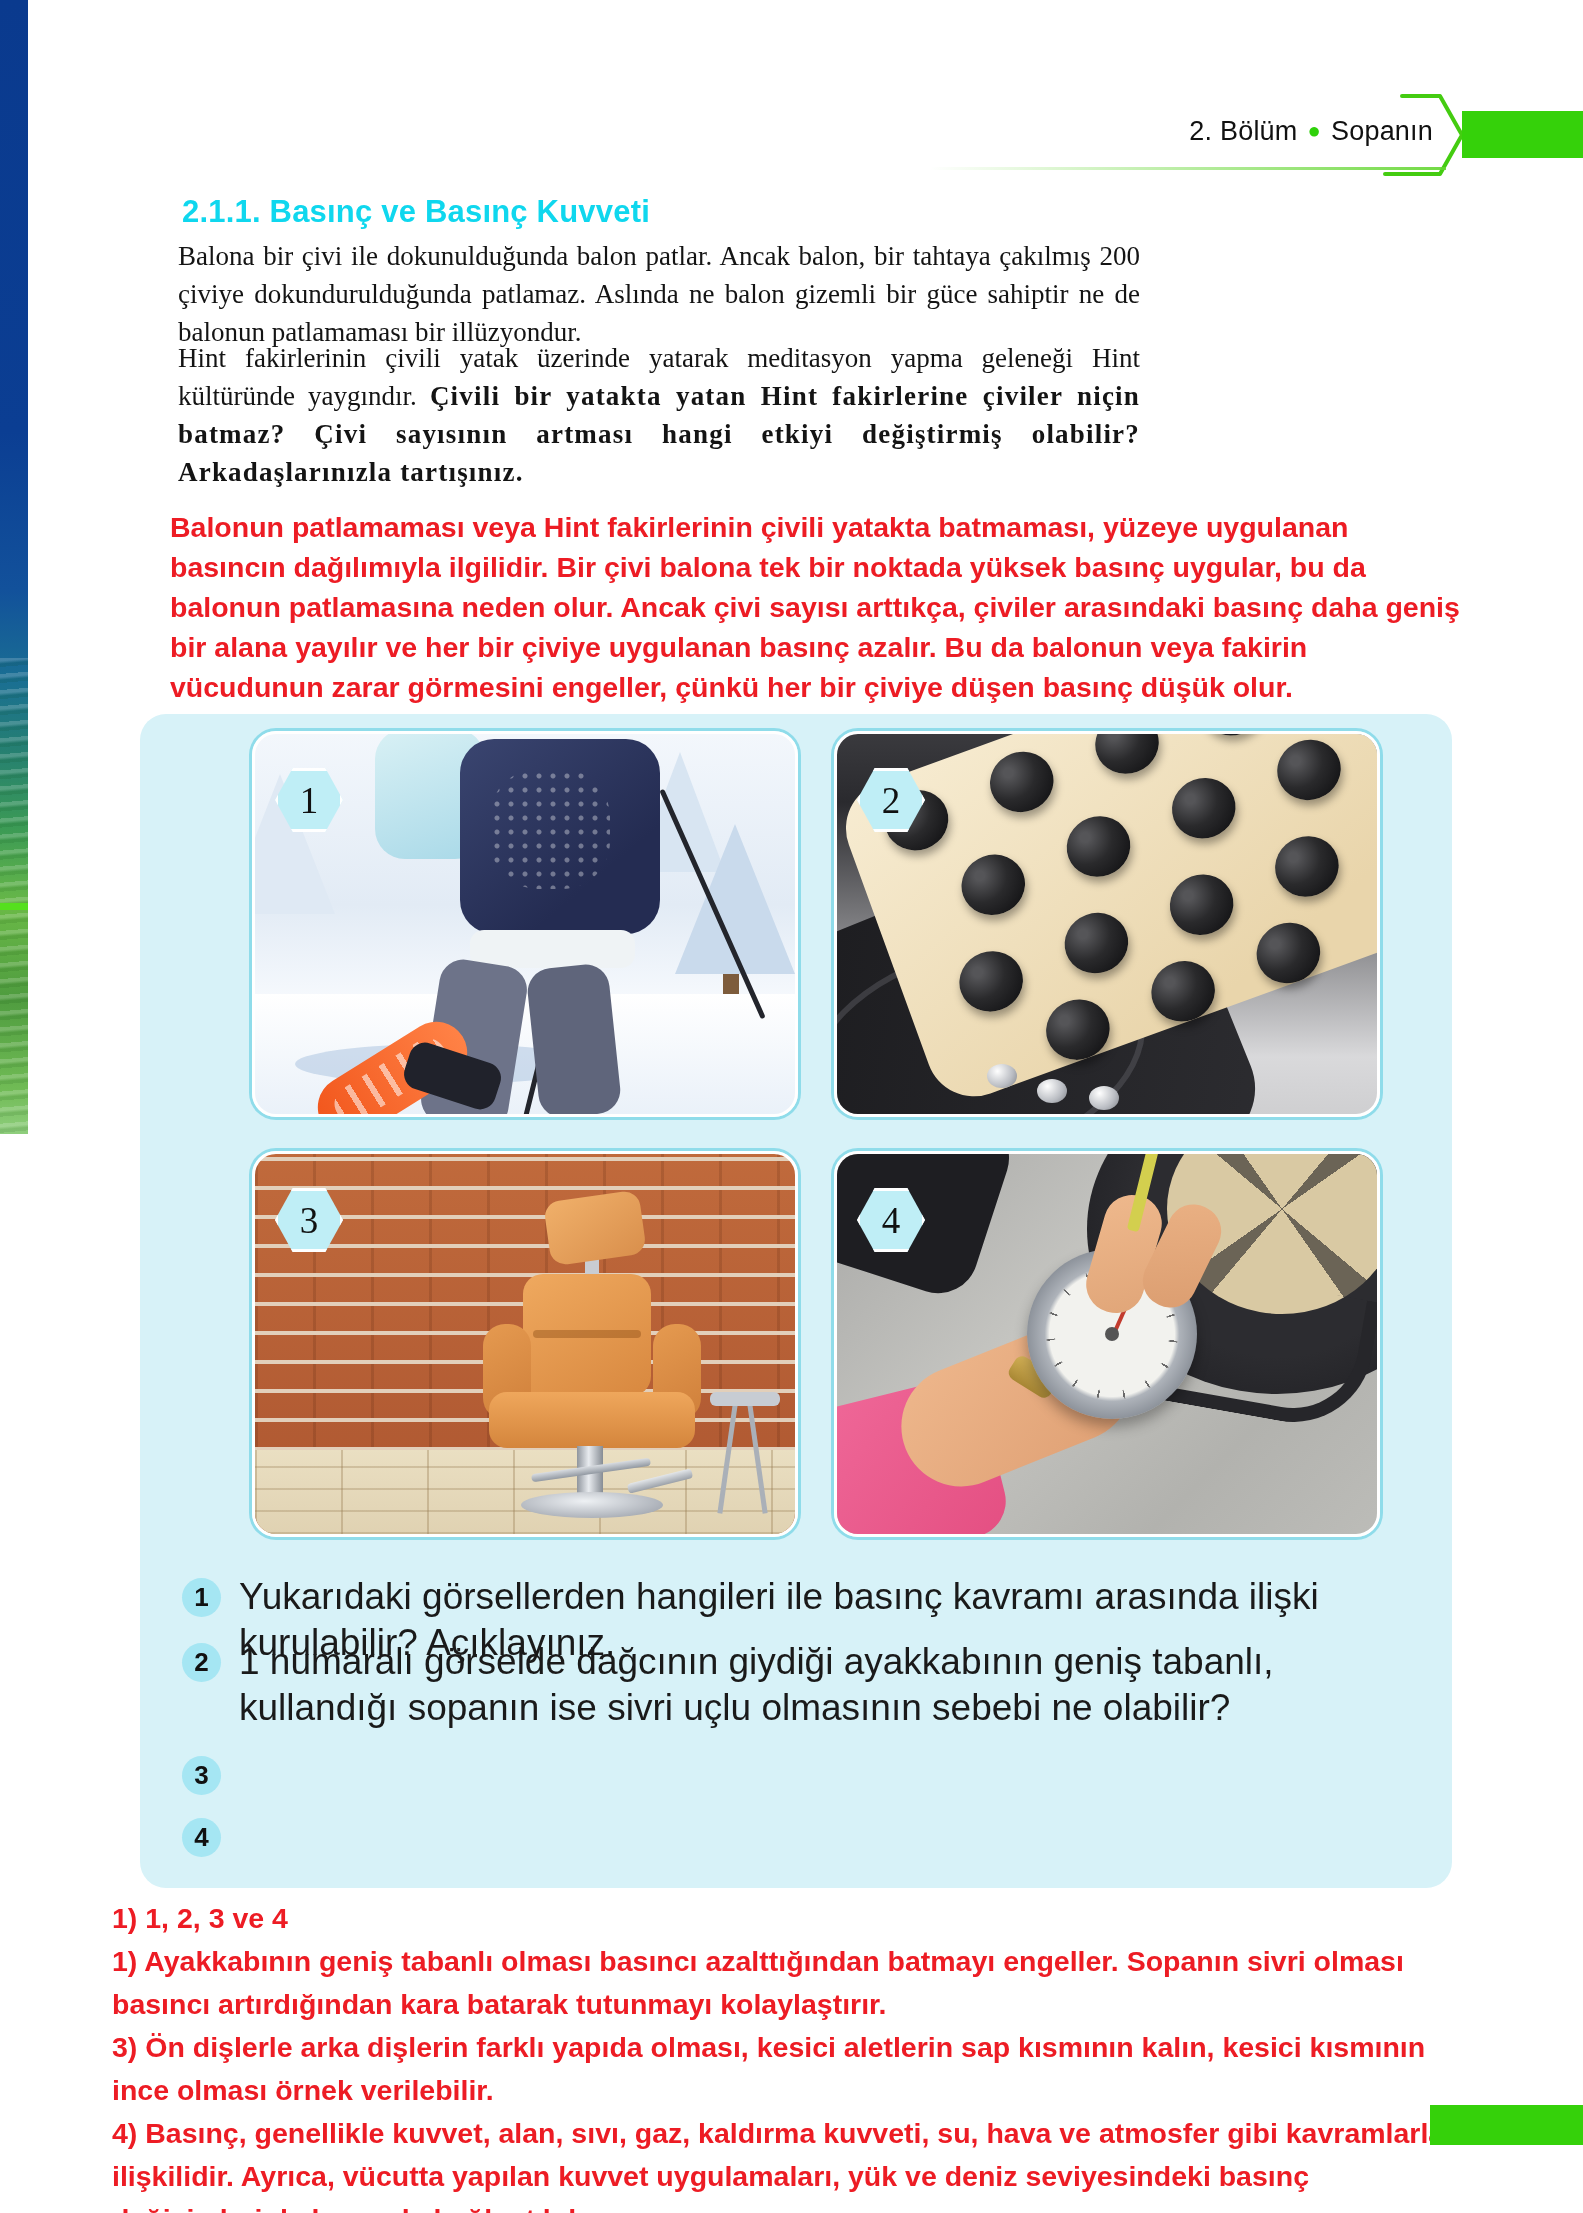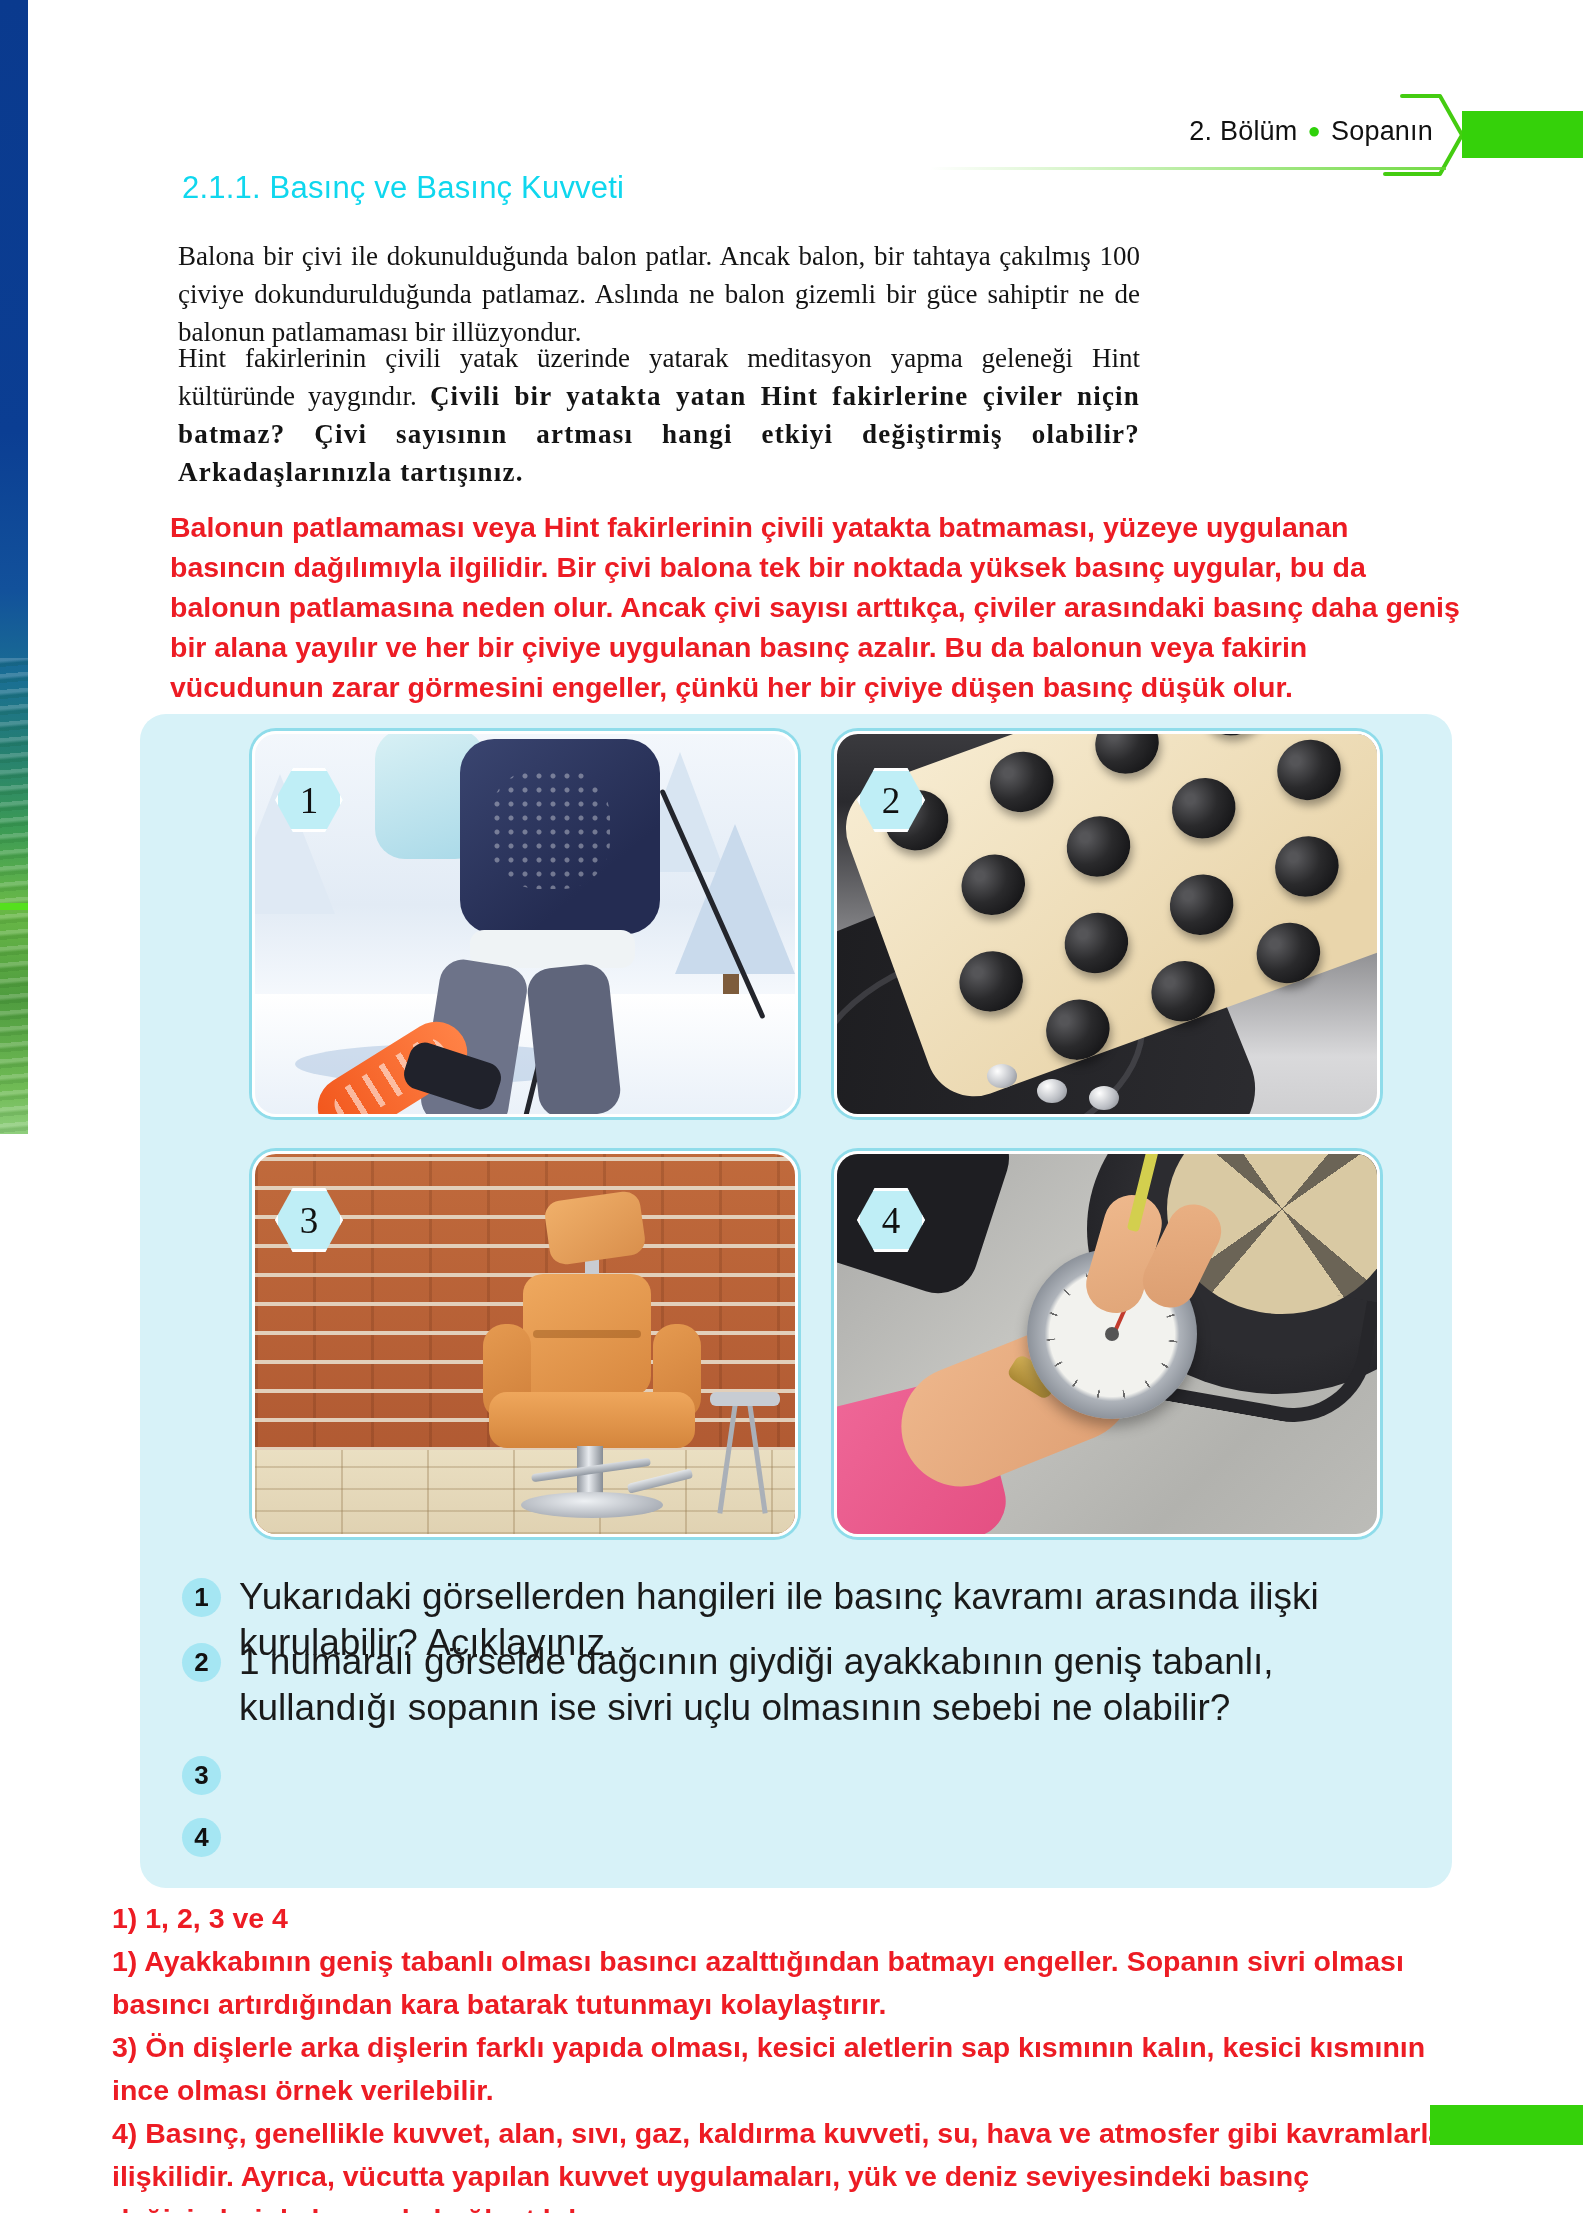--- a/index.html
+++ b/index.html
@@ -19,21 +19,21 @@
   #header-text{right:150px;top:116px;width:500px;text-align:right;font-size:27px;color:#111;
     letter-spacing:.2px;}
   #header-text .dot{color:#2fd10a;font-size:22px;padding:0 10px;vertical-align:2px;}
   #chevron-svg{left:1190px;top:86px;}
   #header-underline{left:930px;top:167px;width:516px;height:3px;
     background:linear-gradient(90deg,rgba(98,214,47,0) 0%,rgba(98,214,47,.9) 100%);}
   #header-bar{left:1462px;top:111px;width:121px;height:47px;background:#35d10a;}
   #footer-bar{left:1430px;top:2105px;width:153px;height:40px;background:#35d10a;}
 
   
-  #page-title{left:182px;top:170px;font-size:31px;font-weight:normal;color:#0fd7ee;letter-spacing:.2px;text-align:right;}
+  #page-title{left:182px;top:194px;font-size:31px;font-weight:bold;color:#0fd7ee;letter-spacing:.2px;text-align:right;}
   .bodytext{font-family:"Liberation Serif",serif;font-size:27px;line-height:38px;color:#141414;
     text-align:justify;}
   #para1{left:178px;top:237px;width:962px;}
   #para2{left:178px;top:339px;width:962px;}
   #para2 .b{font-weight:bold;letter-spacing:1.2px;}
   .rednote{font-weight:bold;color:#ed1c24;font-size:28.5px;line-height:40px;}
   #rednote-top{left:170px;top:507px;width:1292px;}
   #rednote-bottom{left:112px;top:1897px;width:1348px;line-height:43px;}
   #rednote-bottom div{margin:0;}
 
@@ -188,21 +188,21 @@
 <div class="abs" id="strip-dash"></div>
 
 <div class="abs" id="header-text"><span>2. Bölüm</span><span class="dot">●</span><span>Sopanın</span></div>
 <svg class="abs" id="chevron-svg" width="290" height="100" viewBox="0 0 290 100">
   <polyline points="212,10 250,10 272,49 250,88 195,88" fill="none" stroke="#44cc11" stroke-width="4" stroke-linejoin="round" stroke-linecap="round"></polyline>
 </svg>
 <div class="abs" id="header-underline"></div>
 <div class="abs" id="header-bar"></div>
 
 <div class="abs" id="page-title">2.1.1. Basınç ve Basınç Kuvveti</div>
-<div class="abs bodytext" id="para1">Balona bir çivi ile dokunulduğunda balon patlar. Ancak balon, bir tahtaya çakılmış 100 çiviye dokundurulduğunda patlamaz. Aslında ne balon gizemli bir güce sahiptir ne de balonun patlamaması bir illüzyondur.</div>
+<div class="abs bodytext" id="para1">Balona bir çivi ile dokunulduğunda balon patlar. Ancak balon, bir tahtaya çakılmış 200 çiviye dokundurulduğunda patlamaz. Aslında ne balon gizemli bir güce sahiptir ne de balonun patlamaması bir illüzyondur.</div>
 <div class="abs bodytext" id="para2"><span>Hint fakirlerinin çivili yatak üzerinde yatarak meditasyon yapma geleneği Hint kültüründe yaygındır. </span><span class="b">Çivili bir yatakta yatan Hint fakirlerine çiviler niçin batmaz? Çivi sayısının artması hangi etkiyi değiştirmiş olabilir? Arkadaşlarınızla tartışınız.</span></div>
 
 <div class="abs rednote" id="rednote-top">Balonun patlamaması veya Hint fakirlerinin çivili yatakta batmaması, yüzeye uygulanan basıncın dağılımıyla ilgilidir. Bir çivi balona tek bir noktada yüksek basınç uygular, bu da balonun patlamasına neden olur. Ancak çivi sayısı arttıkça, çiviler arasındaki basınç daha geniş bir alana yayılır ve her bir çiviye uygulanan basınç azalır. Bu da balonun veya fakirin vücudunun zarar görmesini engeller, çünkü her bir çiviye düşen basınç düşük olur.</div>
 
 <div class="abs" id="panel">
 
   <div class="photo" id="photo1">
     <div class="tree abs" id="p1-tree3"></div>
     <div class="tree abs" id="p1-tree1"></div>
     <div id="p1-trunk"></div>

